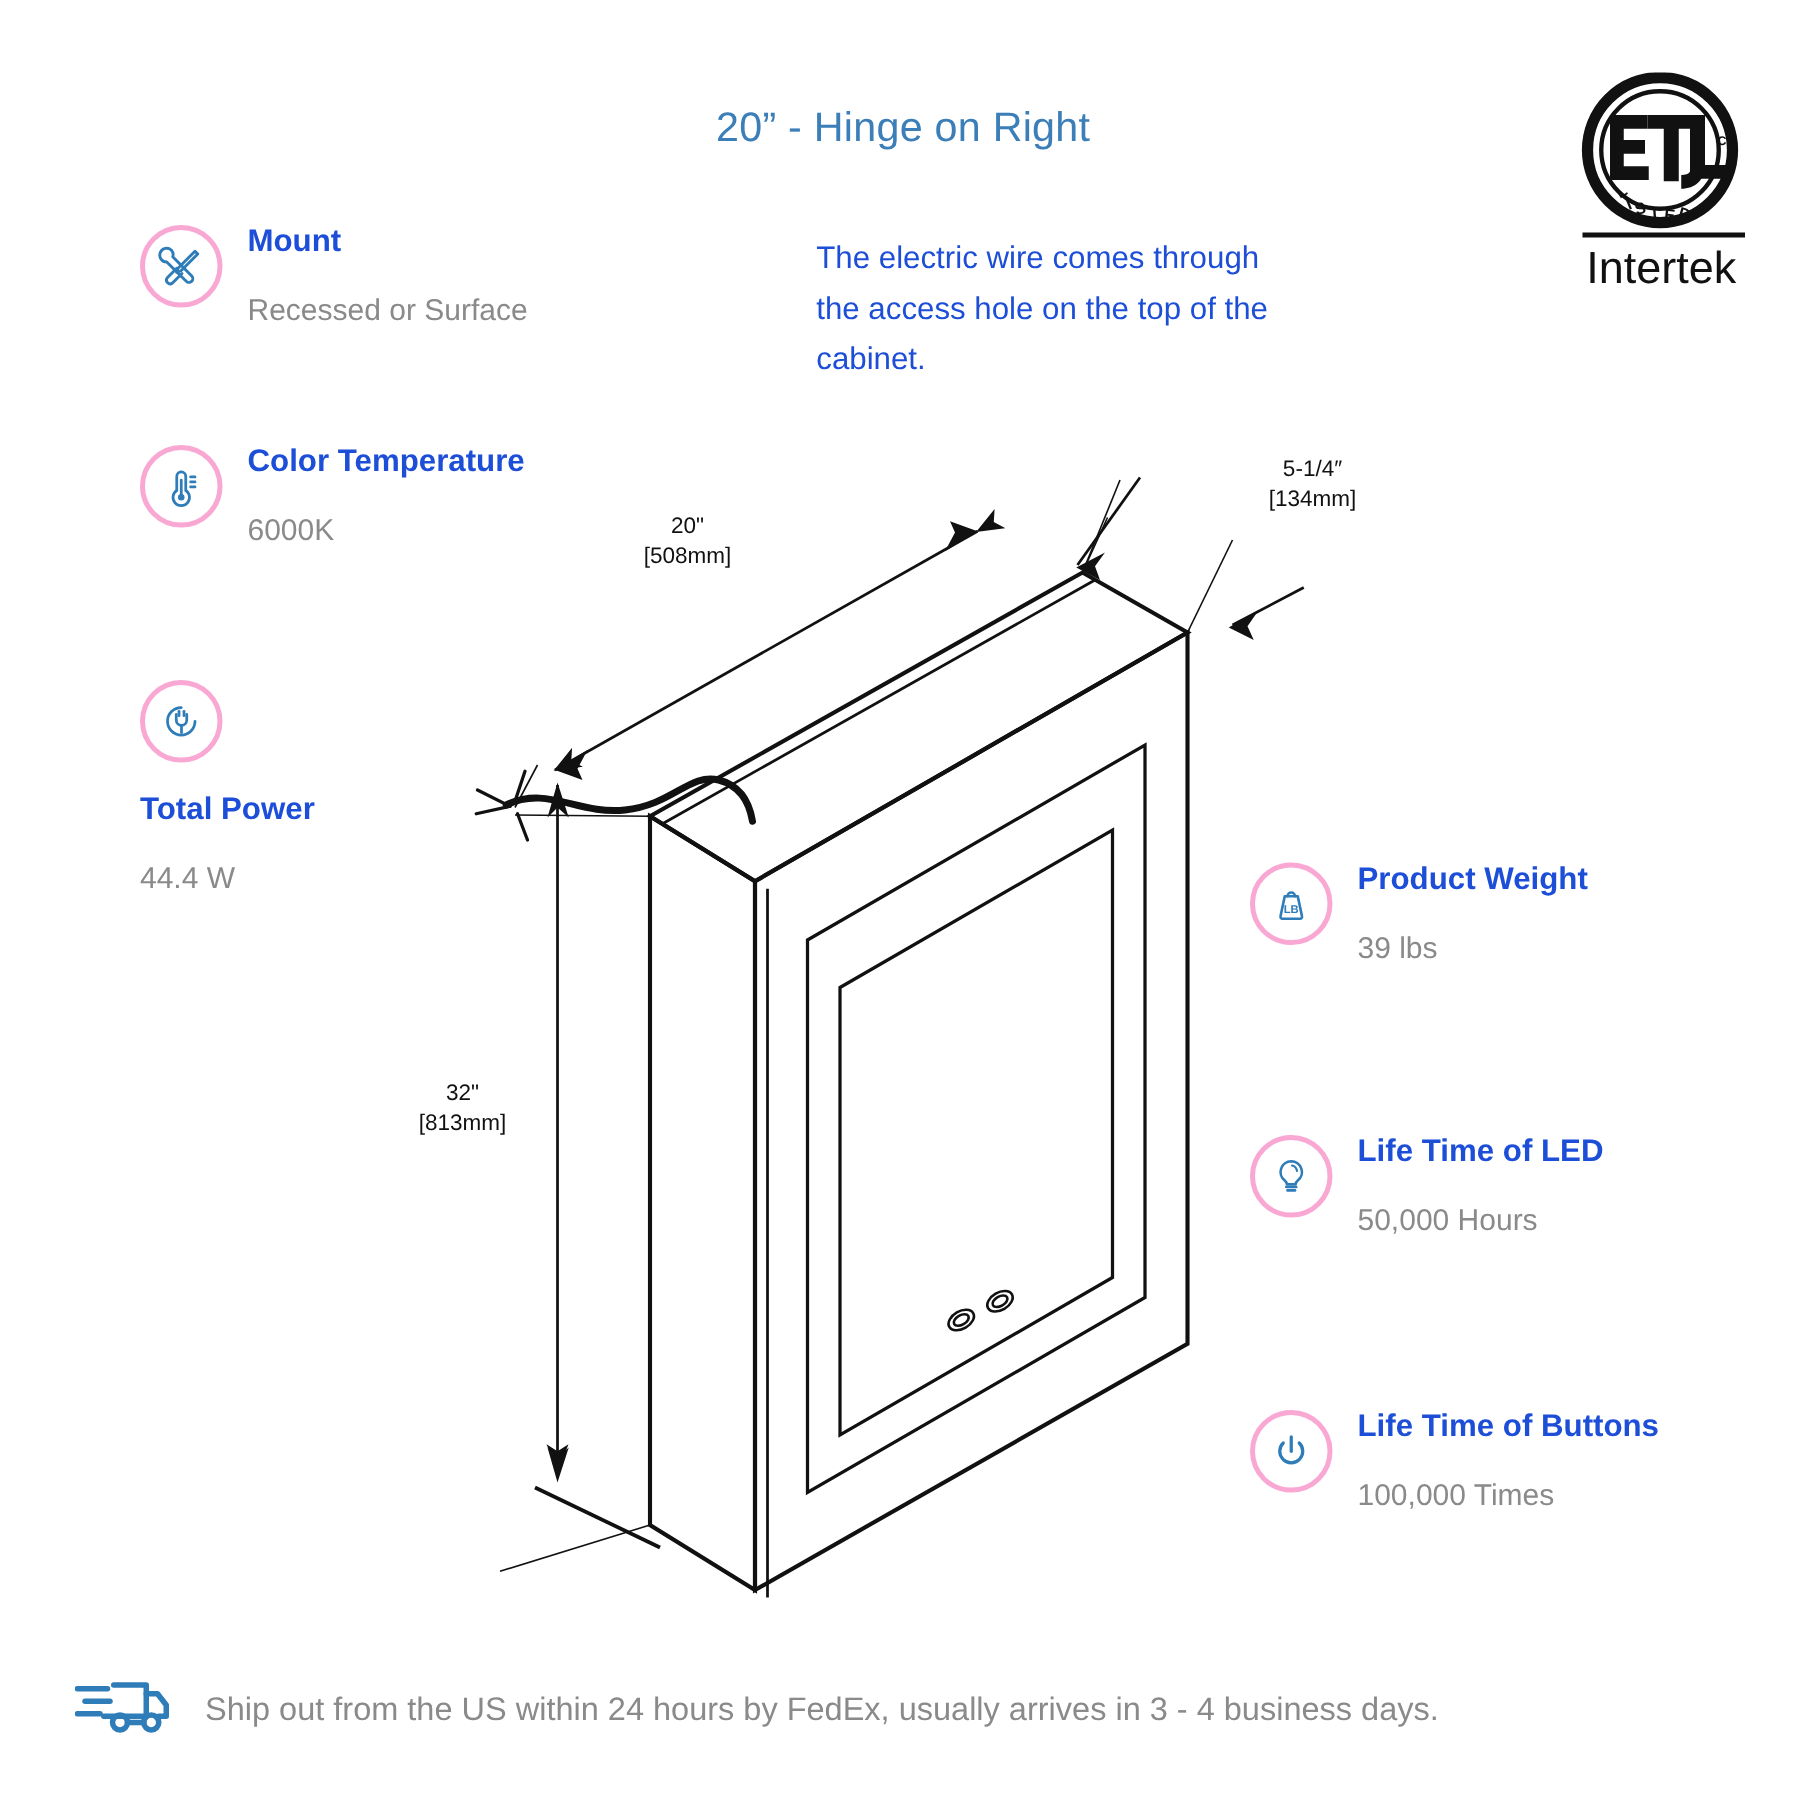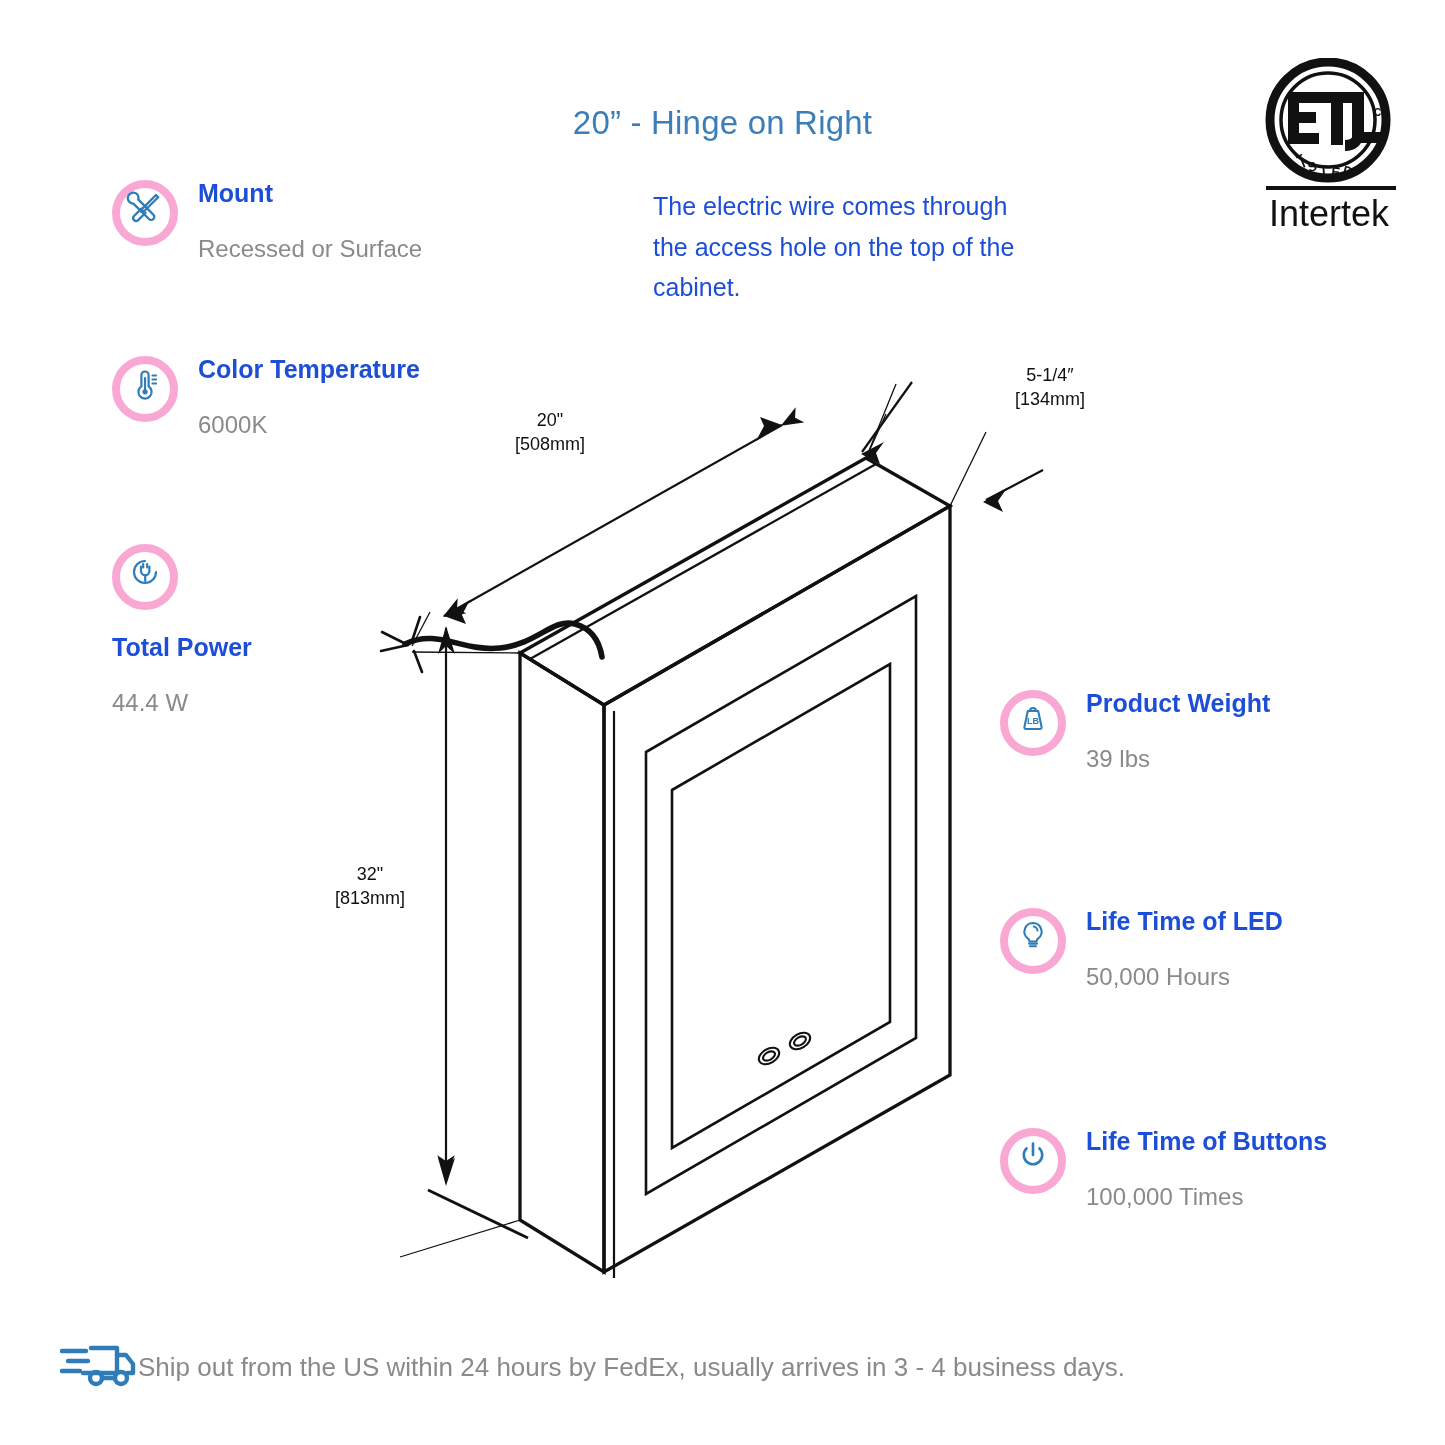--- a/index.html
+++ b/index.html
@@ -11,21 +11,21 @@
     width: 1445px; height: 1445px;
     position: relative;
     font-family: "Liberation Sans", sans-serif;
     overflow: hidden;
   }
 
   
   .title {
     position: absolute;
     left: 0; right: 0;
-    top: 104px;
+    top: 83px;
     text-align: center;
     font-size: 33px;
     color: #3B7EB8;
     letter-spacing: 0.2px;
   }
 
   
   .etl {
     position: absolute;
     left: 1252px; top: 58px;
@@ -35,24 +35,24 @@
 
   
   .feature {
     position: absolute;
     display: flex;
     align-items: flex-start;
     gap: 20px;
   }
   .feature .ring {
     width: 66px; height: 66px;
-    border: 8px solid #f9a8d4;
+    border: 4px solid #f9a8d4;
     border-radius: 50%;
     flex: 0 0 66px;
-    display: flex; align-items: flex-start; justify-content: center;
+    display: flex; align-items: center; justify-content: center;
     margin-top: 4px;
   }
   .feature .ring svg { display: block; }
   .feature .ftext { padding-top: 2px; }
   .feature .flabel {
     font-size: 25px;
     font-weight: bold;
     color: #1d4ed8;
     line-height: 1.25;
     white-space: nowrap;
@@ -104,20 +104,21 @@
   #dim-width  { left: 470px; top: 408px; width: 160px; }
   #dim-depth  { left: 962px; top: 363px; width: 176px; }
   #dim-height { left: 290px; top: 862px; width: 160px; }
 
   
   .footer {
     position: absolute;
     left: 60px; top: 1340px;
     display: flex;
     align-items: center;
+    gap: 26px;
     width: 1360px;
   }
   .footer .truck { flex: 0 0 auto; }
   .footer .ftxt {
     font-size: 26px;
     color: #8A8A8A;
     white-space: nowrap;
   }
 </style>
 </head>

